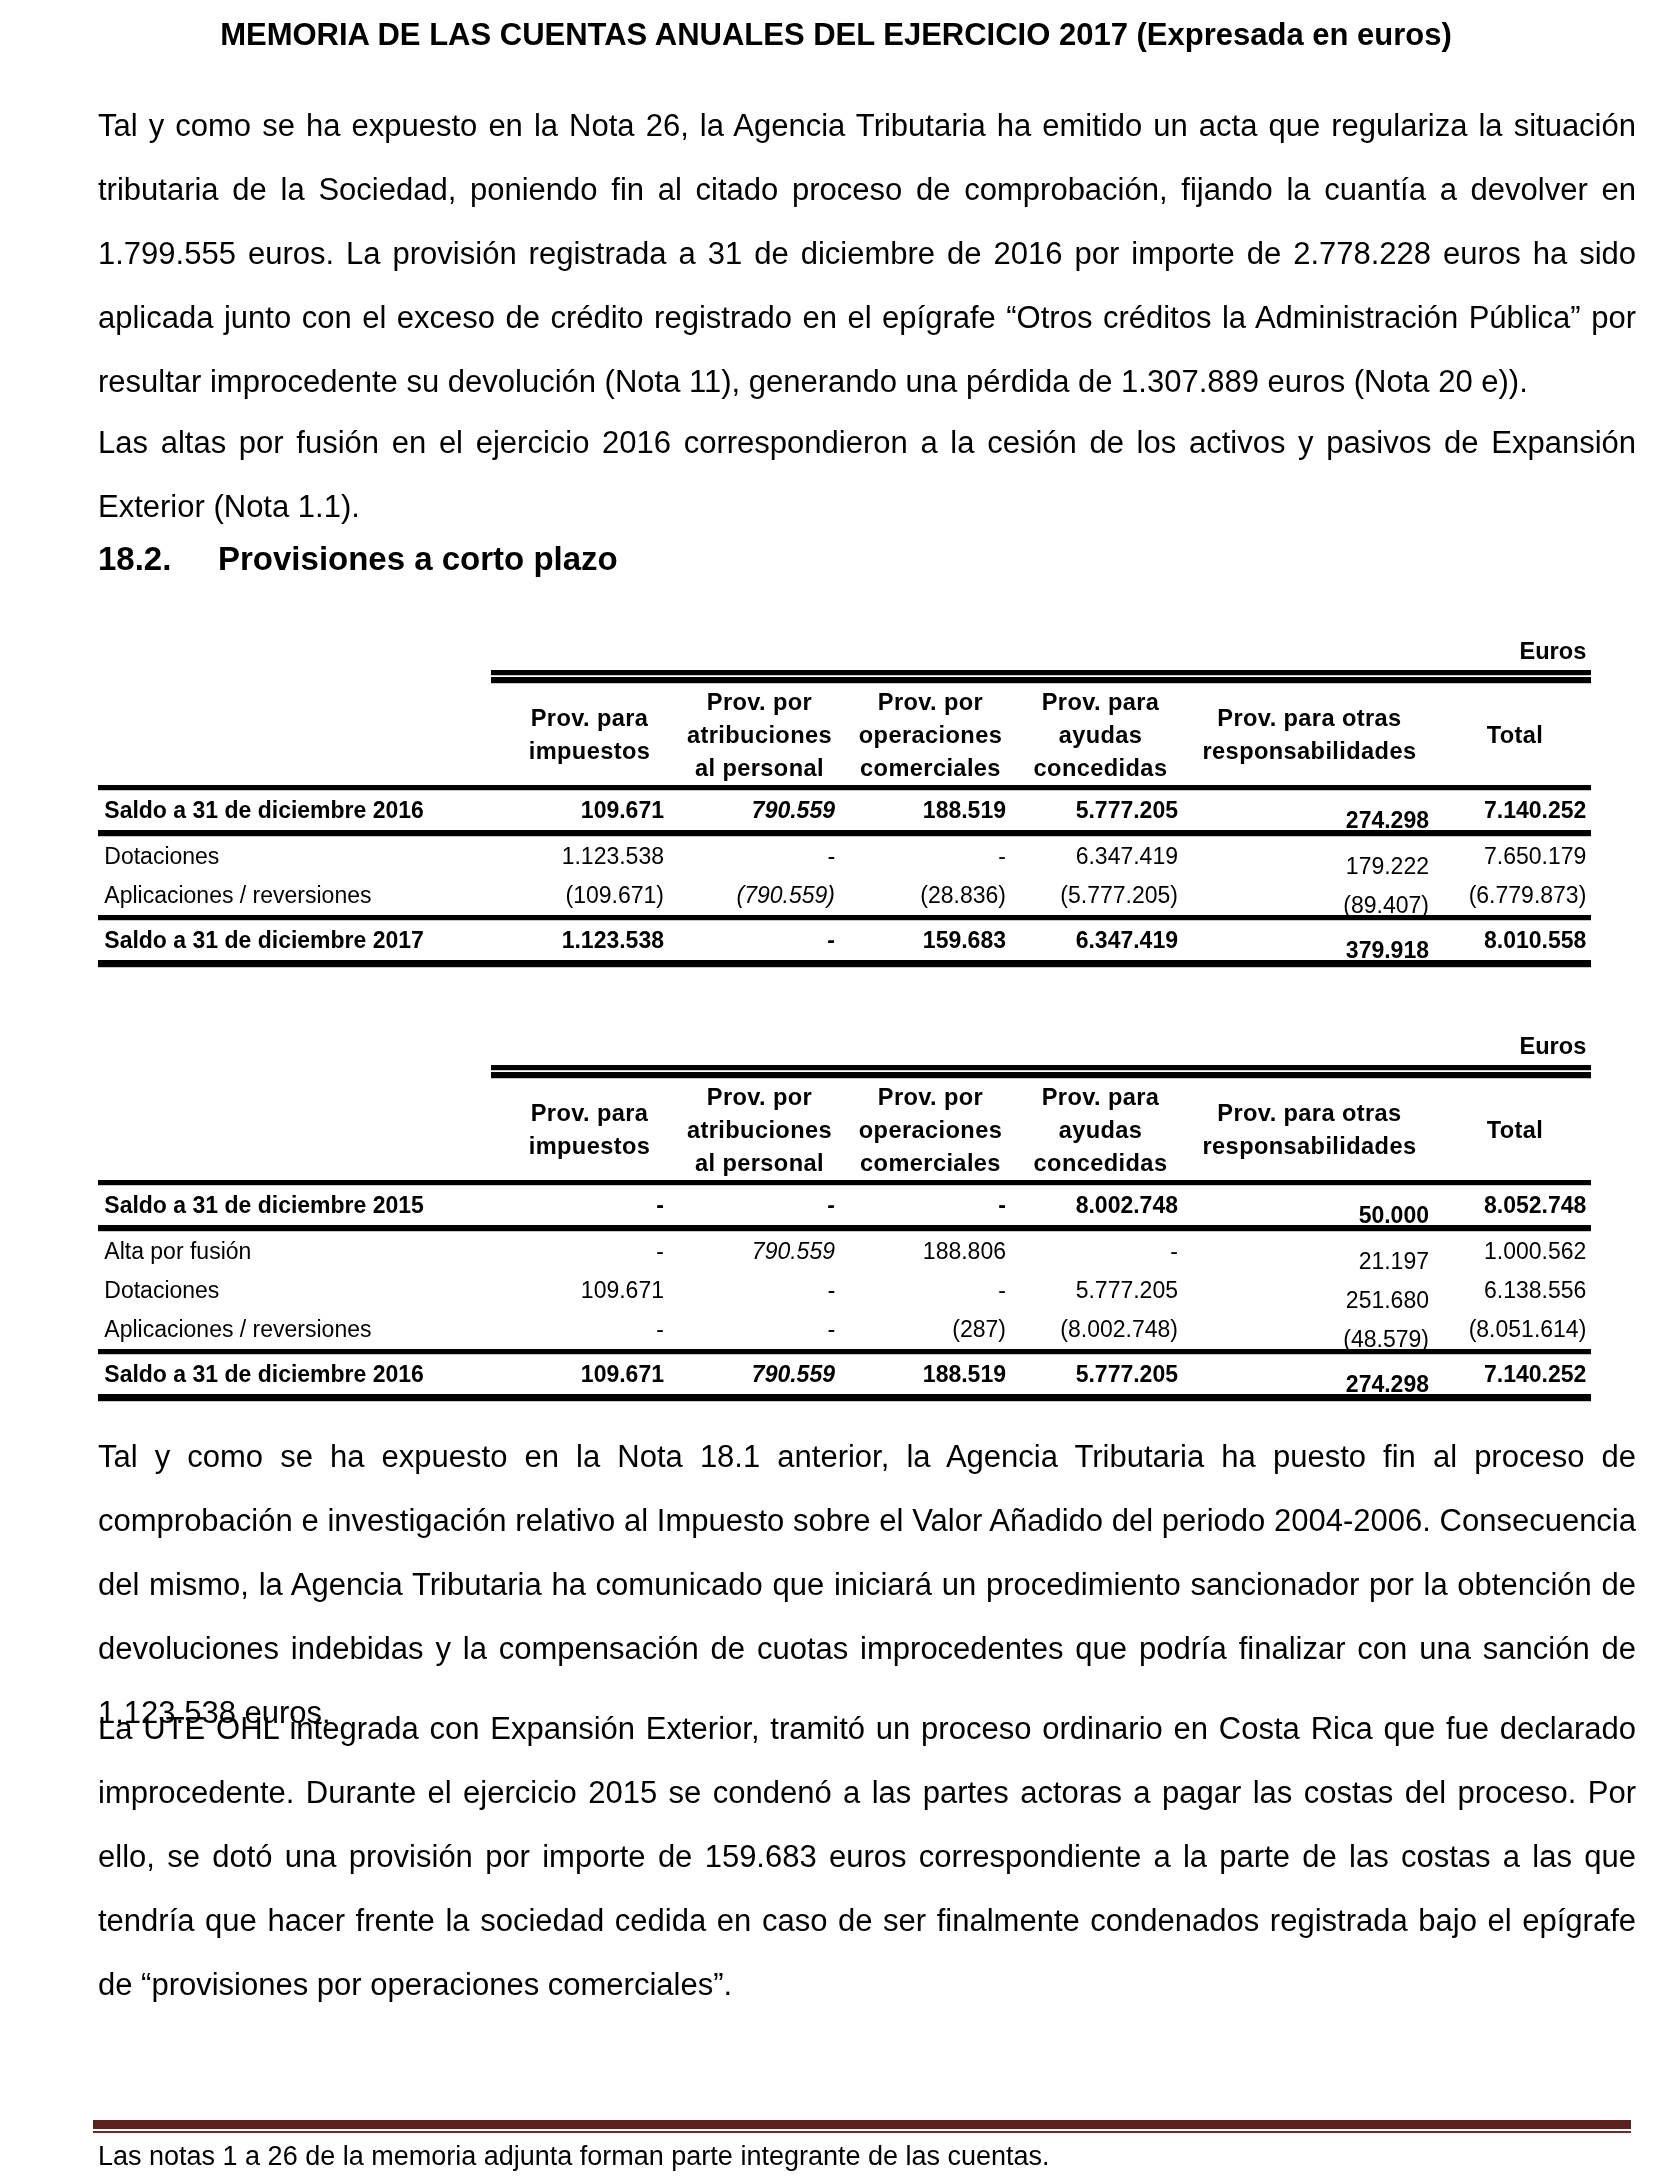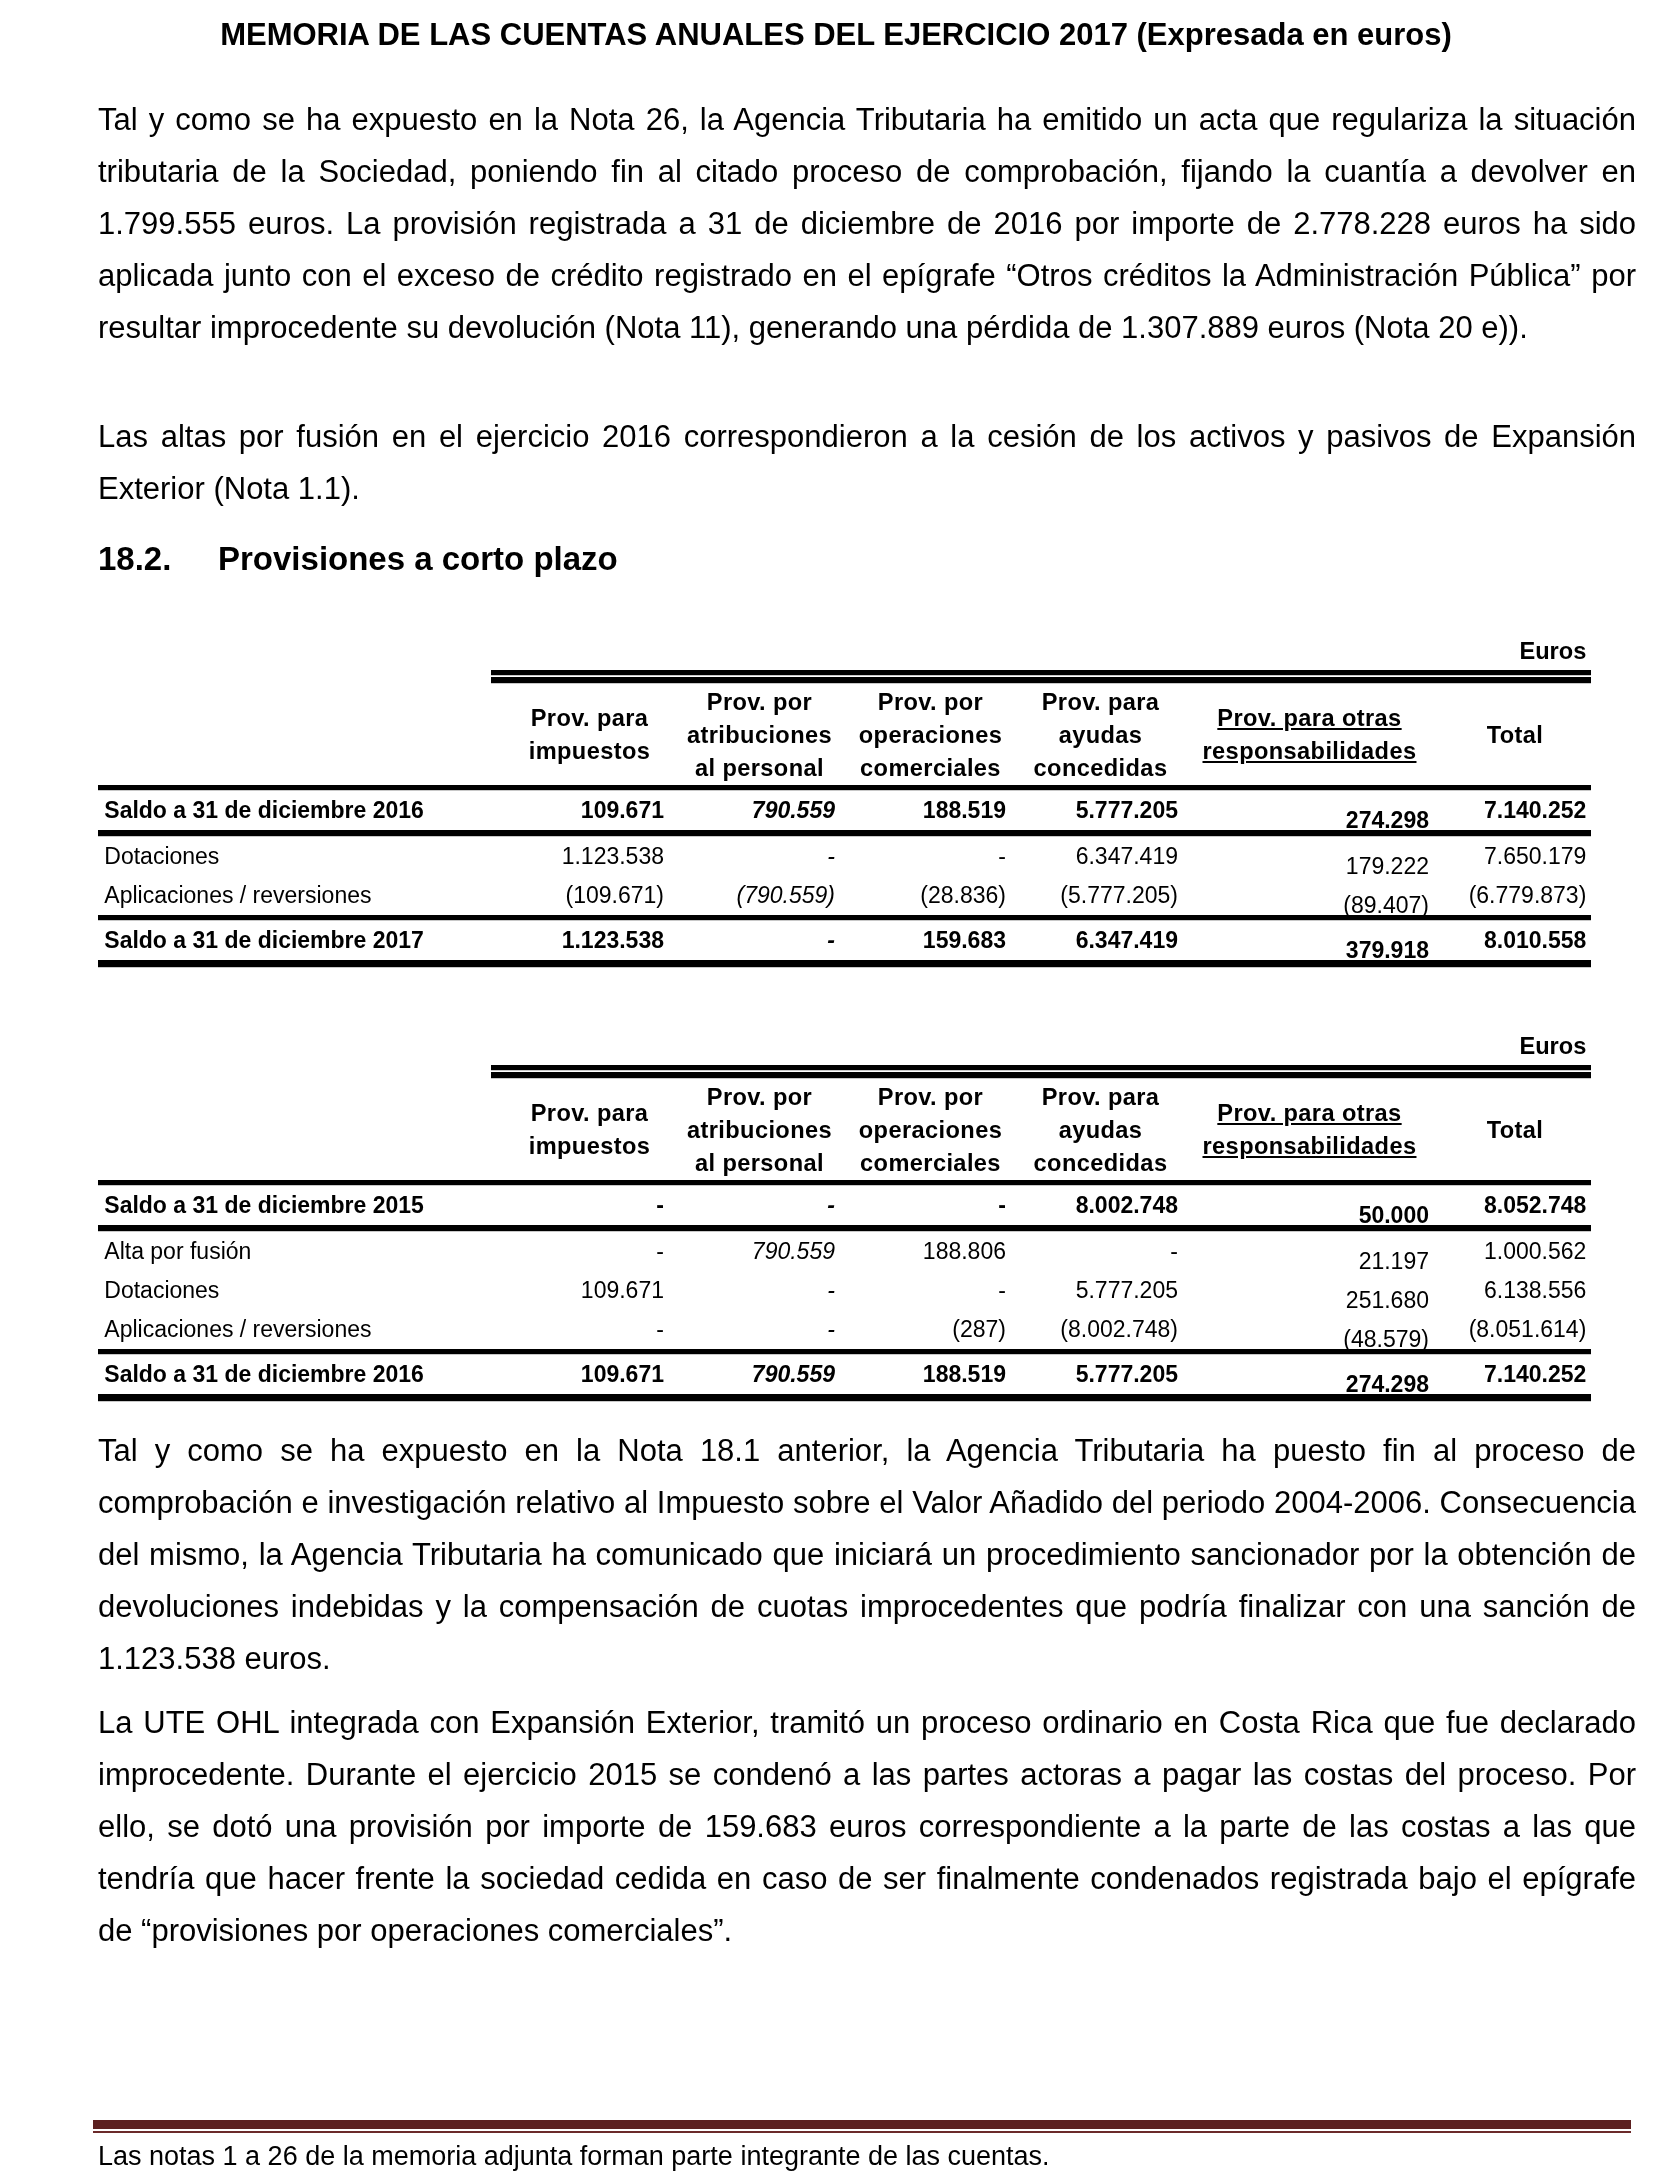--- a/index.html
+++ b/index.html
@@ -6,21 +6,21 @@
   body {
     width: 1672px; height: 2183px; position: relative; overflow: hidden;
     font-family: "Liberation Sans", "DejaVu Sans", sans-serif; color: #000;
   }
   .doc-title {
     position: absolute; top: 14px; left: 0; width: 1672px; text-align: center;
     font-weight: bold; font-size: 31px; line-height: 41px;
   }
   .para {
     position: absolute; left: 98px; width: 1538px;
-    font-size: 31px; line-height: 52px; text-align: justify;
+    font-size: 31px; line-height: 64px; text-align: justify;
     text-align-last: left; margin: 0;
   }
   #p1 { top: 94px; }
   #p2 { top: 411px; }
   #p3 { top: 1425px; }
   #p4 { top: 1697px; }
   .section-heading {
     position: absolute; left: 98px; top: 537px;
     font-weight: bold; font-size: 33px; line-height: 44px;
   }
@@ -58,21 +58,21 @@
   .c2 { right: calc(1493px - 737px); font-style: italic; }
   .c3 { right: calc(1493px - 908px); }
   .c4 { right: calc(1493px - 1080px); }
   .c5 { right: calc(1493px - 1331px); margin-top: 10px; }
   .c6 { right: 4.7px; }
 
   .h1 { left: 409px; width: 165px; }
   .h2 { left: 578px; width: 167px; }
   .h3 { left: 749px; width: 167px; }
   .h4 { left: 919px; width: 167px; }
-  .h5 { left: 1089px; width: 245px; text-decoration: underline; }
+  .h5 { left: 1089px; width: 245px; }
   .h6 { left: 1341px; width: 152px; }
 
   .footer-bar {
     position: absolute; left: 93px; width: 1538px; top: 2120px; height: 9.4px;
     background: #5c2020;
   }
   .footer-bar-thin {
     position: absolute; left: 93px; width: 1538px; top: 2131px; height: 2.4px;
     background: #6b2a2a;
   }

